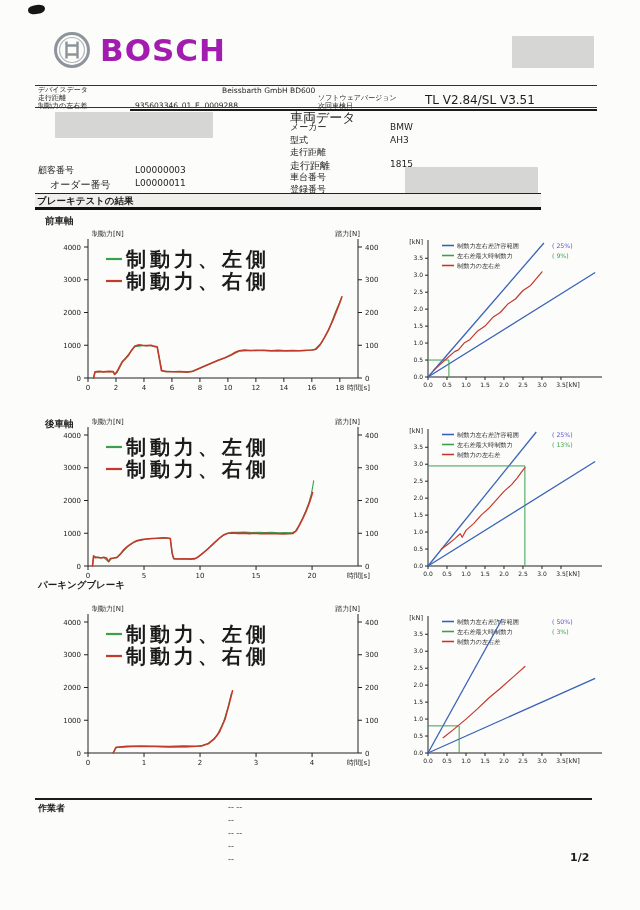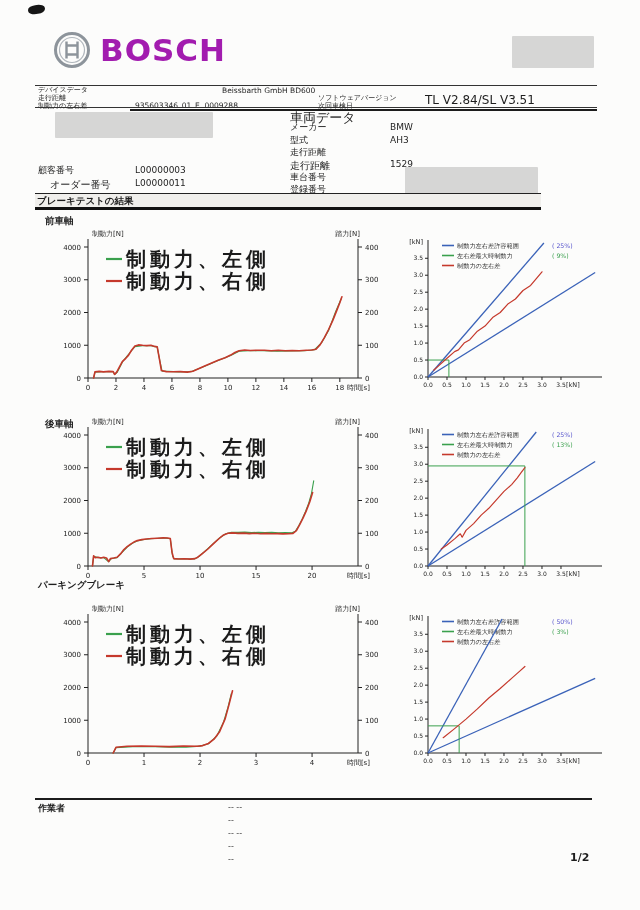--- a/index.html
+++ b/index.html
@@ -46,21 +46,21 @@
   <div class="hline" style="left:130px;top:109px;width:467px;height:2px;background:#1c1c1c"></div>
 
   <div class="gray" style="left:55px;top:112px;width:158px;height:26px"></div>
   <span class="t" style="left:290px;top:111px;font-size:13px">車両データ</span>
   <span class="t" style="left:290px;top:123px;font-size:9px">メーカー</span>
   <span class="t" style="left:390px;top:123px;font-size:9px">BMW</span>
   <span class="t" style="left:290px;top:136px;font-size:9px">型式</span>
   <span class="t" style="left:390px;top:136px;font-size:9px">AH3</span>
   <span class="t" style="left:290px;top:148px;font-size:9px">走行距離</span>
   <span class="t" style="left:290px;top:160px;font-size:10px">走行距離</span>
-  <span class="t" style="left:390px;top:160px;font-size:9px">1529</span>
+  <span class="t" style="left:390px;top:160px;font-size:9px">1815</span>
   <span class="t" style="left:290px;top:173px;font-size:9px">車台番号</span>
   <span class="t" style="left:290px;top:185px;font-size:9px">登録番号</span>
   <div class="gray" style="left:405px;top:167px;width:133px;height:27px"></div>
   <span class="t" style="left:38px;top:166px;font-size:9px">顧客番号</span>
   <span class="t" style="left:135px;top:166px;font-size:9px">L00000003</span>
   <span class="t" style="left:50px;top:179px;font-size:10px">オーダー番号</span>
   <span class="t" style="left:135px;top:179px;font-size:9px">L00000011</span>
 
   <div class="band">
     <span>ブレーキテストの結果</span>

